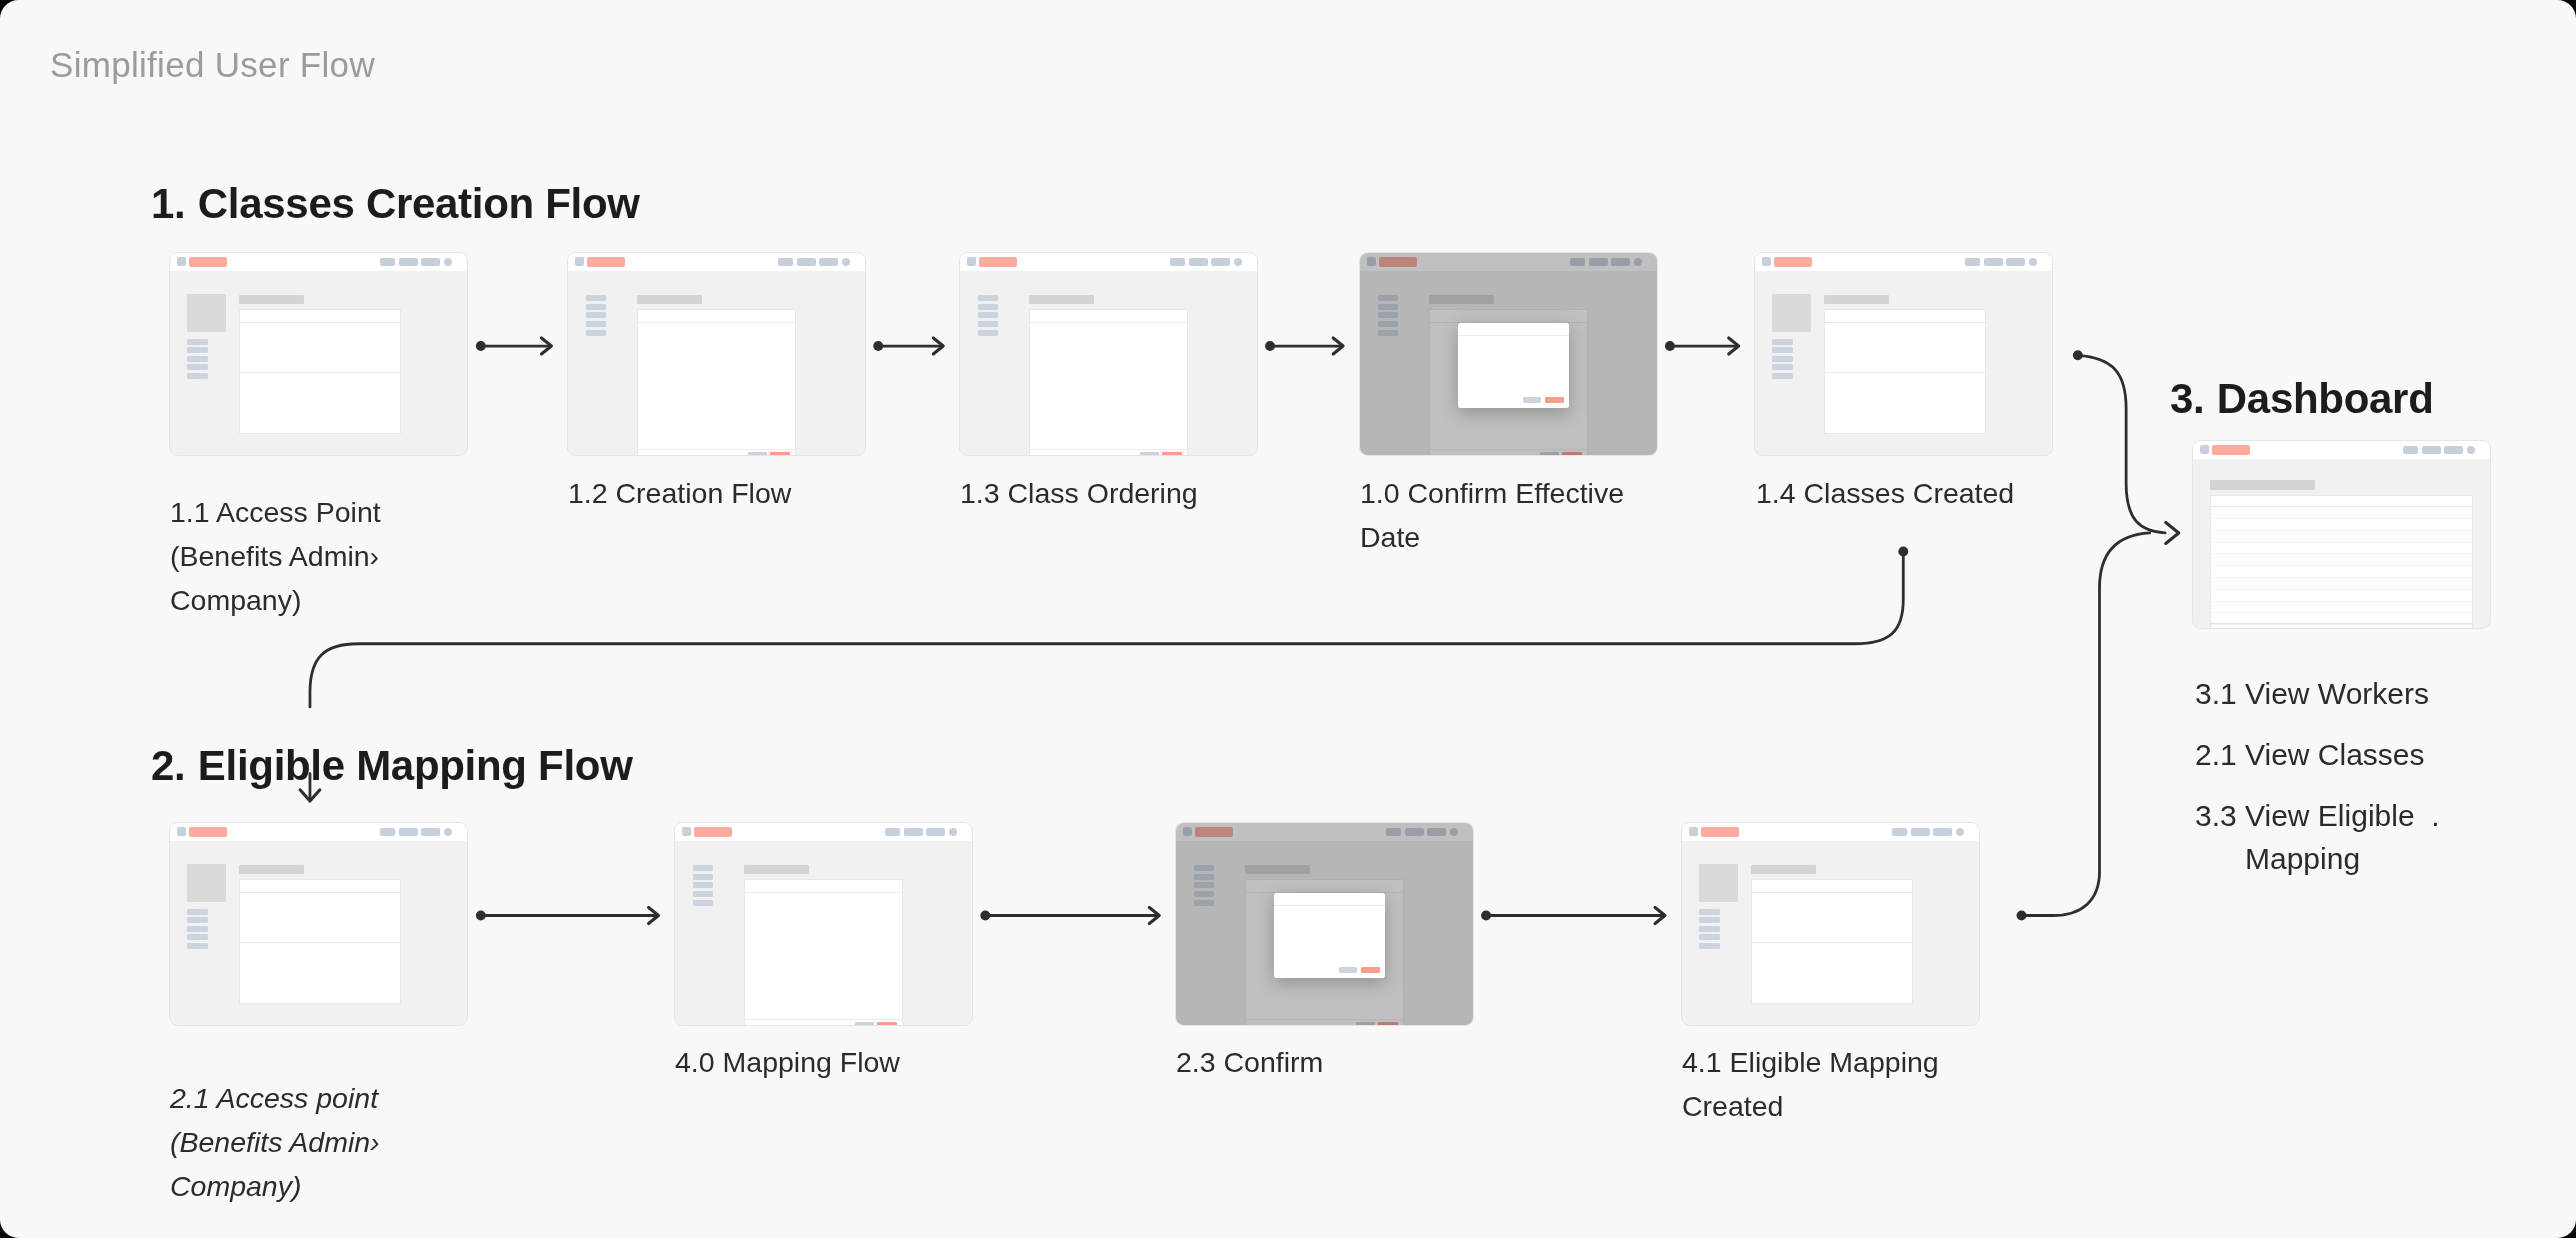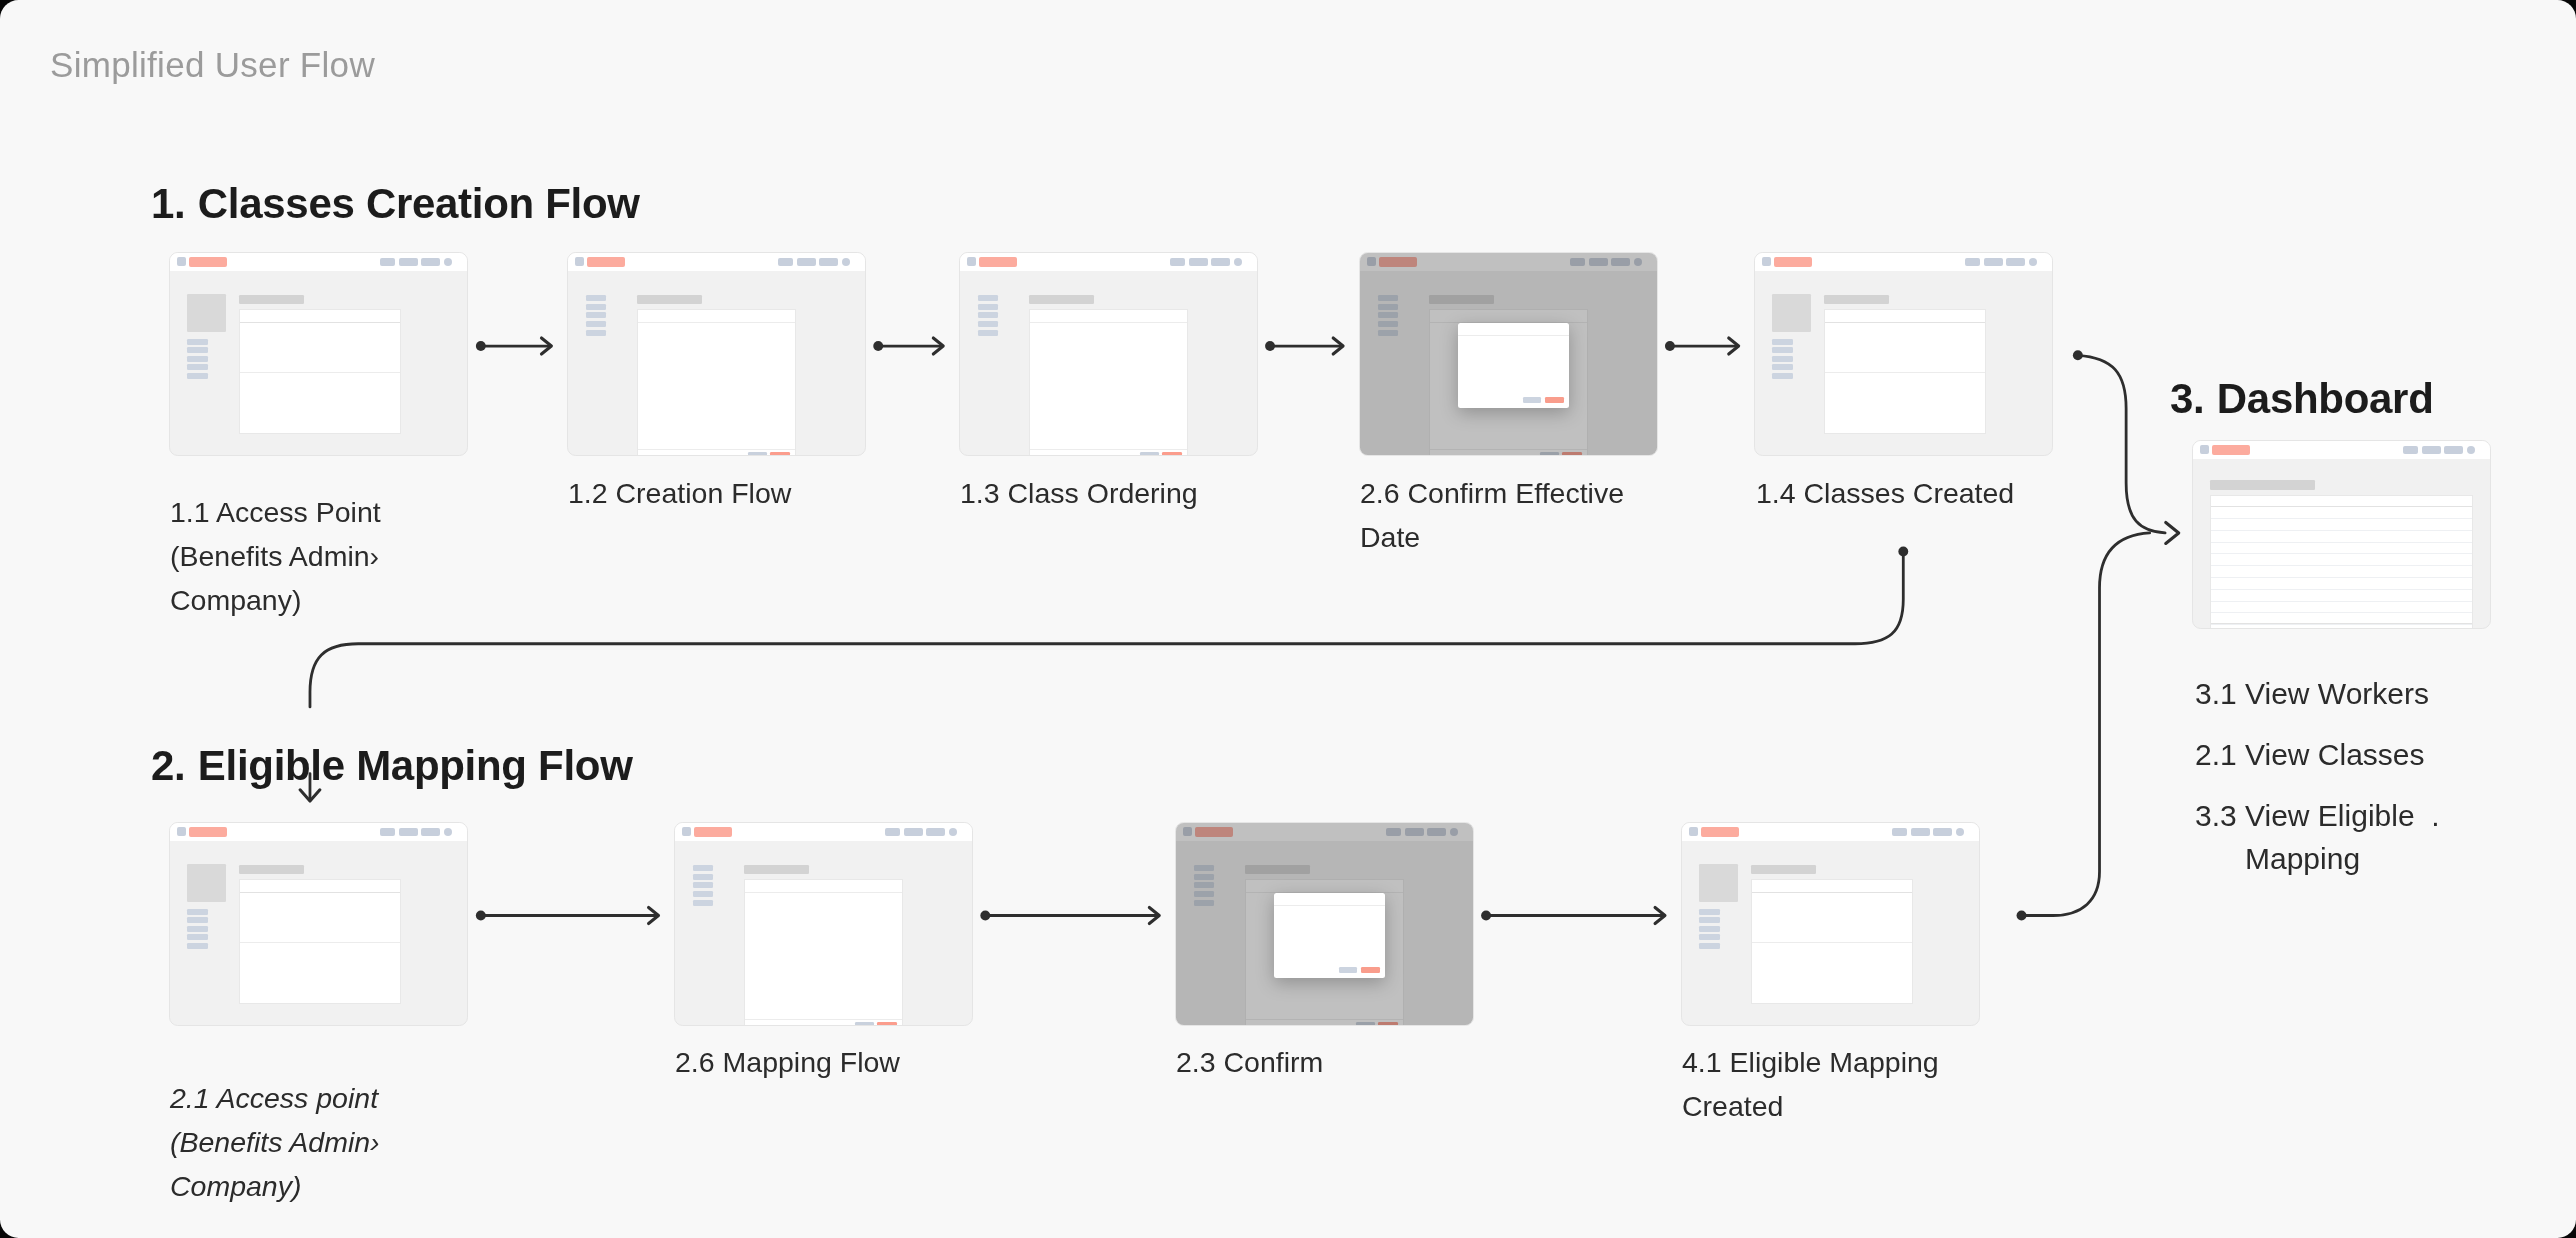--- a/index.html
+++ b/index.html
@@ -369,24 +369,24 @@
       <path d="M 3074 891 L 3074 968 C 3074 1022 3050 1040 2996 1040 L 578 1040 C 523 1040 500 1062 500 1118 L 500 1142" fill="none" stroke="#2e2e2e" stroke-width="4.5" stroke-linecap="round" stroke-linejoin="round"></path>
       <circle cx="3074" cy="891" r="8" fill="#2e2e2e"></circle>
       <path d="M 500 1250 L 500 1292" fill="none" stroke="#2e2e2e" stroke-width="4.5" stroke-linecap="round" stroke-linejoin="round"></path>
       <path d="M 484 1276 L 500 1294 L 516 1276" fill="none" stroke="#2e2e2e" stroke-width="5" stroke-linecap="round" stroke-linejoin="round"></path>
     </svg>
 <div class="step-label" style="left: 170px; top: 490px;">1.1 Access Point
 (Benefits Admin›
 Company)</div>
     <div class="step-label" style="left: 568px; top: 471px;">1.2 Creation Flow</div>
     <div class="step-label" style="left: 960px; top: 471px;">1.3 Class Ordering</div>
-    <div class="step-label" style="left: 1360px; top: 471px;">2.6 Confirm Effective
+    <div class="step-label" style="left: 1360px; top: 471px;">1.0 Confirm Effective
 Date</div>
     <div class="step-label" style="left: 1756px; top: 471px;">1.4 Classes Created</div>
     <div class="step-label" style="left: 170px; top: 1076px; font-style: italic;">2.1 Access point
 (Benefits Admin›
 Company)</div>
-    <div class="step-label" style="left: 675px; top: 1040px;">2.6 Mapping Flow</div>
+    <div class="step-label" style="left: 675px; top: 1040px;">4.0 Mapping Flow</div>
     <div class="step-label" style="left: 1176px; top: 1040px;">2.3 Confirm</div>
     <div class="step-label" style="left: 1682px; top: 1040px;">4.1 Eligible Mapping
 Created</div>
   </div>
 
 
 </body></html>

